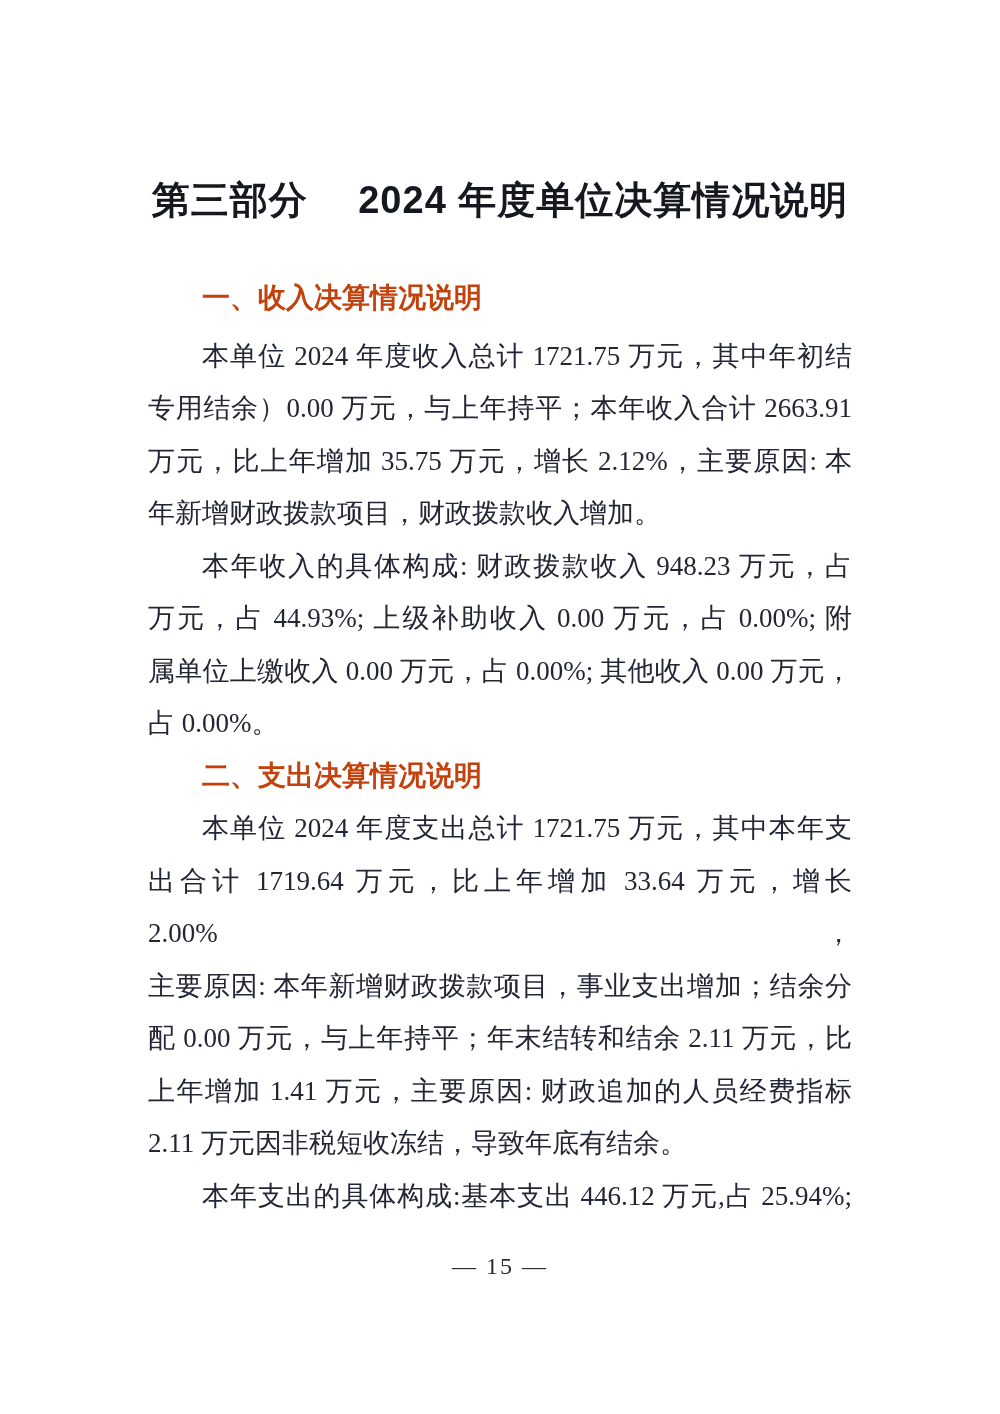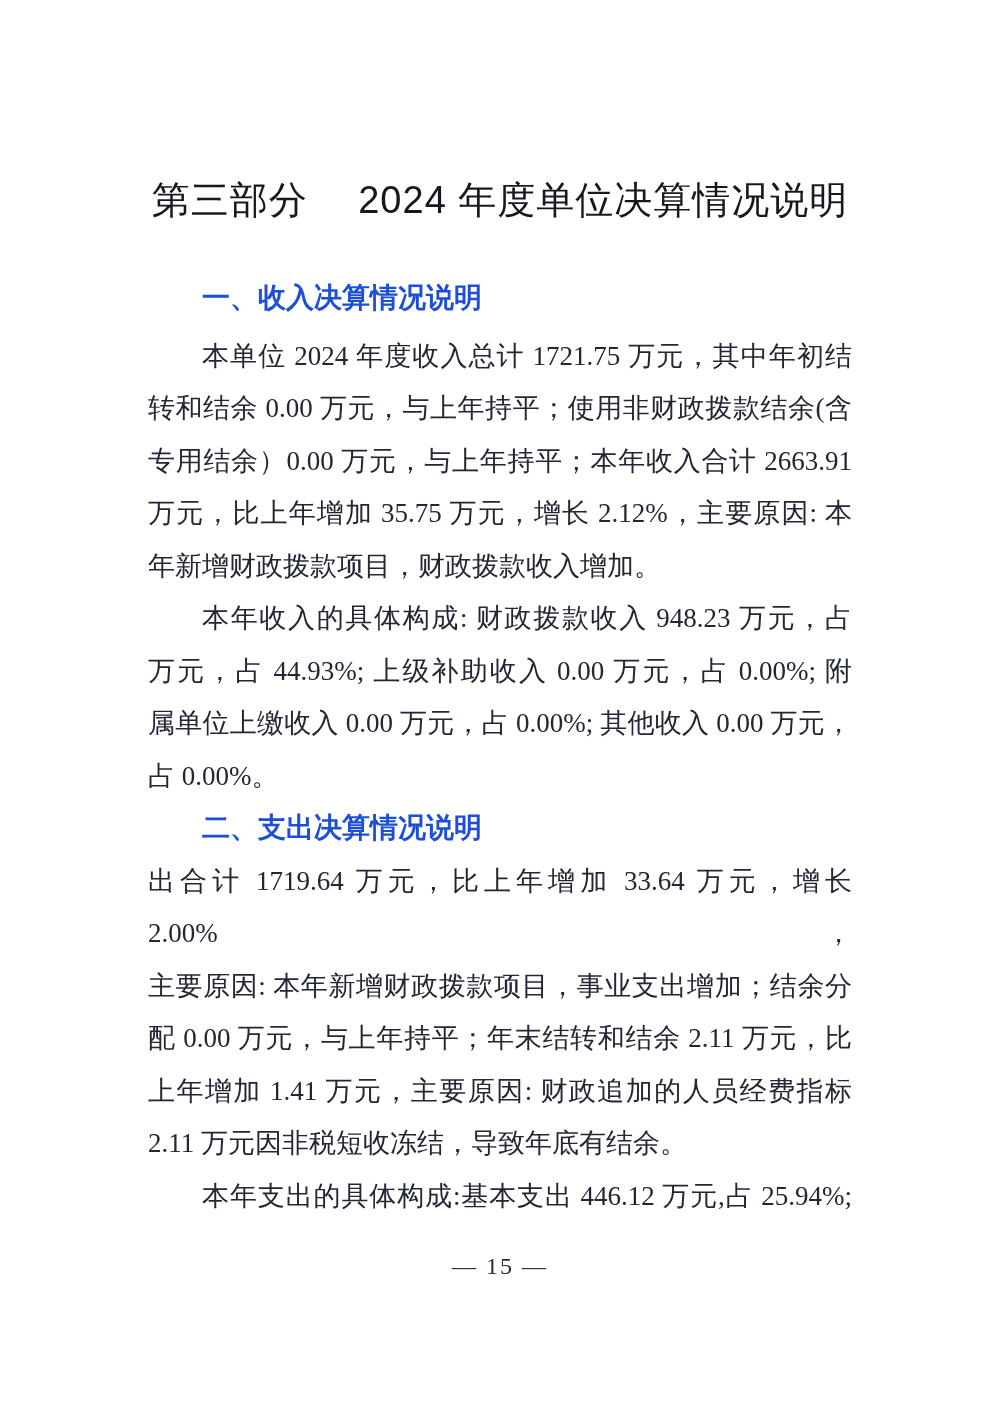--- a/index.html
+++ b/index.html
@@ -23,34 +23,34 @@
     background: #ffffff;
   }
   .content {
     margin: 0 148px 0 148px;
     width: 704px;
   }
   .doc-title {
     margin-top: 170px;
     line-height: 60px;
     font-size: 38px;
-    font-weight: 400;
+    font-weight: 700;
     text-align: center;
     font-family: "Liberation Sans", sans-serif;
     color: #16181f;
     letter-spacing: 1px;
     white-space: nowrap;
   }
   .section-heading {
     margin-top: 42px;
     line-height: 52.5px;
     font-size: 28px;
     font-weight: 700;
     font-family: "Liberation Sans", sans-serif;
-    color: #1d4ed8;
+    color: #c2410c;
     padding-left: 54px;
   }
   .section-heading.second {
     margin-top: 0;
   }
   .para {
     margin: 0;
   }
   .para.first-para {
     margin-top: 5px;
@@ -86,36 +86,36 @@
 
 <div class="page">
   <div class="content">
 
     <div class="doc-title">第三部分　 2024 年度单位决算情况说明</div>
 
     <div class="section-heading">一、收入决算情况说明</div>
 
     <div class="para first-para">
       <div class="ln first">本单位 2024 年度收入总计 1721.75 万元，其中年初结</div>
-      <div class="ln">转和结余 0.00 万元，与上年持平；使用非财政拨款结余(含</div>
       <div class="ln">专用结余）0.00 万元，与上年持平；本年收入合计 2663.91</div>
       <div class="ln">万元，比上年增加 35.75 万元，增长 2.12%，主要原因: 本</div>
       <div class="ln last">年新增财政拨款项目，财政拨款收入增加。</div>
     </div>
 
     <div class="para">
       <div class="ln first">本年收入的具体构成: 财政拨款收入 948.23 万元，占</div>
       <div class="ln">万元，占 44.93%; 上级补助收入 0.00 万元，占 0.00%; 附</div>
       <div class="ln">属单位上缴收入 0.00 万元，占 0.00%; 其他收入 0.00 万元，</div>
       <div class="ln last">占 0.00%。</div>
     </div>
 
     <div class="section-heading second">二、支出决算情况说明</div>
 
     <div class="para">
+      <div class="ln first">本单位 2024 年度支出总计 1721.75 万元，其中本年支</div>
       <div class="ln">出合计 1719.64 万元，比上年增加 33.64 万元，增长 2.00%，</div>
       <div class="ln">主要原因: 本年新增财政拨款项目，事业支出增加；结余分</div>
       <div class="ln">配 0.00 万元，与上年持平；年末结转和结余 2.11 万元，比</div>
       <div class="ln">上年增加 1.41 万元，主要原因: 财政追加的人员经费指标</div>
       <div class="ln last">2.11 万元因非税短收冻结，导致年底有结余。</div>
     </div>
 
     <div class="para">
       <div class="ln first">本年支出的具体构成:基本支出 446.12 万元,占 25.94%;</div>
     </div>

